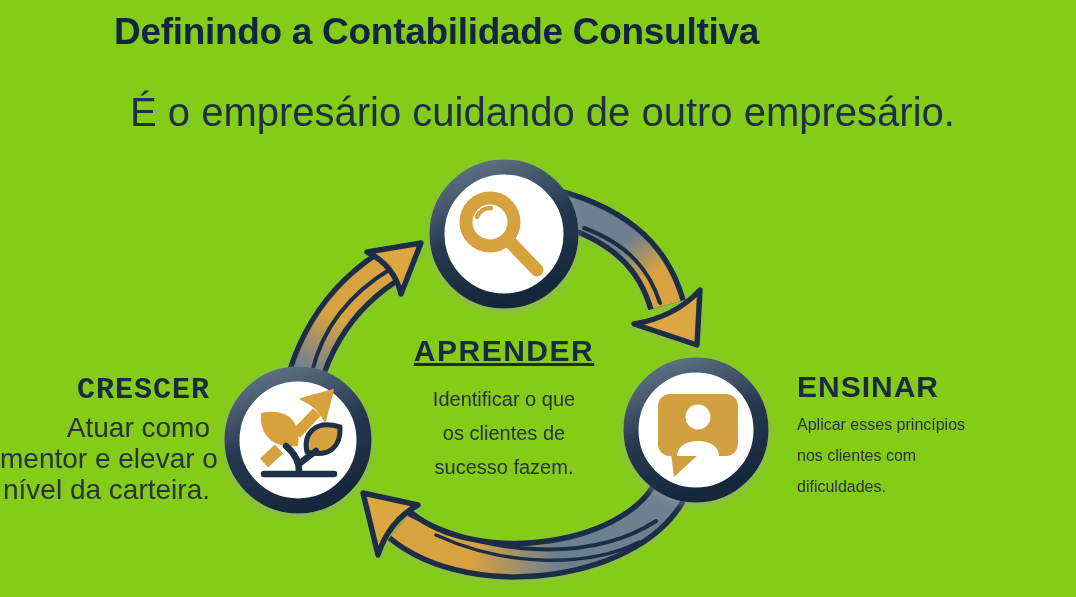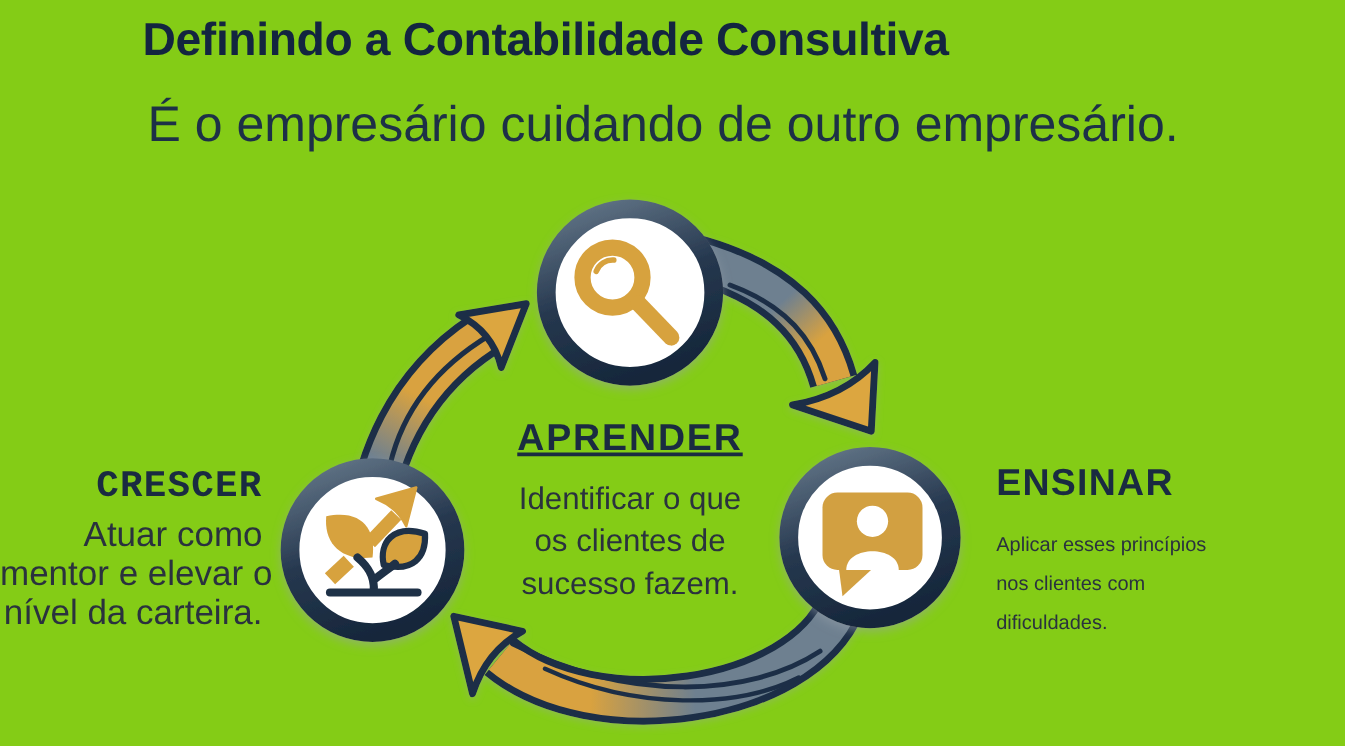--- a/index.html
+++ b/index.html
@@ -8,38 +8,38 @@
     background:#84cc16;
     font-family:"Liberation Sans", sans-serif;
   }
   .diagram-svg{position:absolute;left:0;top:0;width:1076px;height:597px;}
   .page-title{
     position:absolute;left:114px;top:10px;margin:0;
     font-size:37px;font-weight:700;letter-spacing:-0.3px;
     color:#132540;line-height:44px;white-space:nowrap;
   }
   .page-subtitle{
-    position:absolute;left:114px;top:72px;margin:4px;
+    position:absolute;left:114px;top:72px;margin:16px;
     font-size:40px;font-weight:400;color:#1d3047;line-height:48px;white-space:nowrap;
   }
   .step-block{position:absolute;}
   .step-heading{
     font-size:30px;font-weight:700;color:#1a2b41;line-height:34px;
     letter-spacing:1px;white-space:nowrap;
   }
   .step-line{white-space:nowrap;color:#2a323e;}
   .block-center{left:374px;top:334px;width:260px;text-align:center;}
-  .block-center .step-line{font-size:25px;line-height:34px;}
+  .block-center .step-line{font-size:20px;line-height:34px;}
   .block-center .step-heading{margin-bottom:14px;letter-spacing:1.5px;text-decoration:underline;}
   .block-left{left:0px;top:373px;width:210px;text-align:right;}
   .block-left .step-line{font-size:28px;line-height:31px;}
   .block-left .step-heading{margin-bottom:5px;font-family:Liberation Mono, monospace;}
   .block-right{left:797px;top:370px;width:279px;text-align:left;}
   .block-right .step-line{font-size:16px;line-height:31px;}
-  .block-right .step-heading{margin-bottom:17px;}
+  .block-right .step-heading{margin-bottom:5px;}
 </style>
 </head>
 <body>
 
 <div class="page">
 
   <h1 class="page-title">Definindo a Contabilidade Consultiva</h1>
   <p class="page-subtitle">É o empresário cuidando de outro empresário.</p>
 
   <svg class="diagram-svg" viewBox="0 0 1076 597" xmlns="http://www.w3.org/2000/svg">

